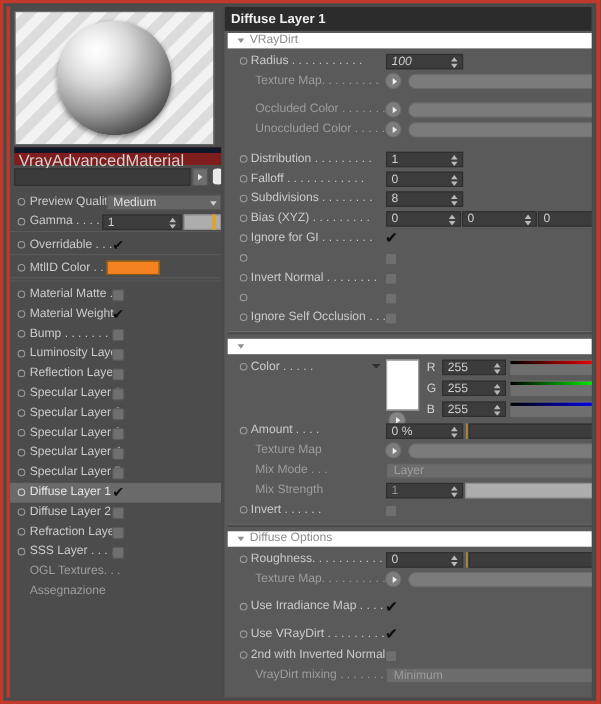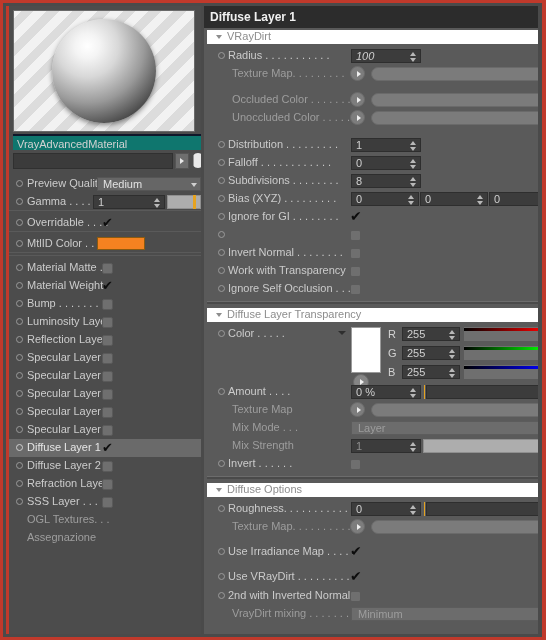--- a/index.html
+++ b/index.html
@@ -41,23 +41,23 @@
   #sphere{
     position:absolute;left:50%;top:50%;
     transform:translate(-50%,-50%);
     width:104px;height:104px;border-radius:50%;
     background:radial-gradient(circle at 34% 26%,
         #ffffff 0%,#f4f4f4 12%,#d8d8d8 30%,#9a9a9a 55%,#4e4e4e 78%,#1c1c1c 97%);
     box-shadow:0 2px 5px rgba(0,0,0,.45);
   }
   .mat-name{
     position:absolute;left:4px;top:128px;width:190px;height:16px;
-    background:#0f766e;border-top:2px solid #0f172a;
+    background:#7f1d1d;border-top:5px solid #0f172a;
     line-height:16px;padding-left:4px;box-sizing:border-box;
-    color:#d2d2d2;font-size:11px;
+    color:#d2d2d2;font-size:15px;
   }
   .tex-row{
     position:absolute;left:4px;top:146px;width:190px;height:20px;
   }
   .tex-field{
     position:absolute;left:0;top:1px;width:160px;height:16px;
     background:#3b3b3b;border:1px solid #303030;box-sizing:border-box;
   }
   .tex-btn{
     position:absolute;left:162px;top:1px;width:14px;height:16px;
@@ -396,32 +396,30 @@
           <div class="dotcb"></div>
           <div class="box" style="left: 146px;"></div>
         </div>
         <div class="prow" style="top: 238px; height: 18px;">
           <div class="dotcb"></div>
           <div class="lbl">Invert Normal . . . . . . . .</div>
           <div class="box" style="left: 146px;"></div>
         </div>
         <div class="prow" style="top: 256px; height: 18px;">
           <div class="dotcb"></div>
-          <div class="lbl">Work with Transparency</div>
           <div class="box" style="left: 146px;"></div>
         </div>
         <div class="prow" style="top: 274px; height: 18px;">
           <div class="dotcb"></div>
           <div class="lbl">Ignore Self Occlusion . . .</div>
           <div class="box" style="left: 146px;"></div>
         </div>
         <div class="hsep" style="top: 295px;"></div>
         <div class="grouphdr" style="top: 302px;">
           <div class="gtri"></div>
-          <div class="gt">Diffuse Layer Transparency</div>
         </div>
         <div class="prow" style="top: 319px; height: 58px;">
           <div class="dotcb"></div>
           <div class="lbl">Color . . . . .</div>
           <div class="tri-down-sm" style="left: 134px; top: 6px;"></div>
           <div class="colorswatch" style="left: 147px; top: 2px; background: rgb(255, 255, 255);"></div>
           <div class="circbtn" style="left: 149px; top: 49px;">
             <div class="tri"></div>
           </div>
           <div class="rgbl" style="left: 184px; top: 3px;">R</div>

